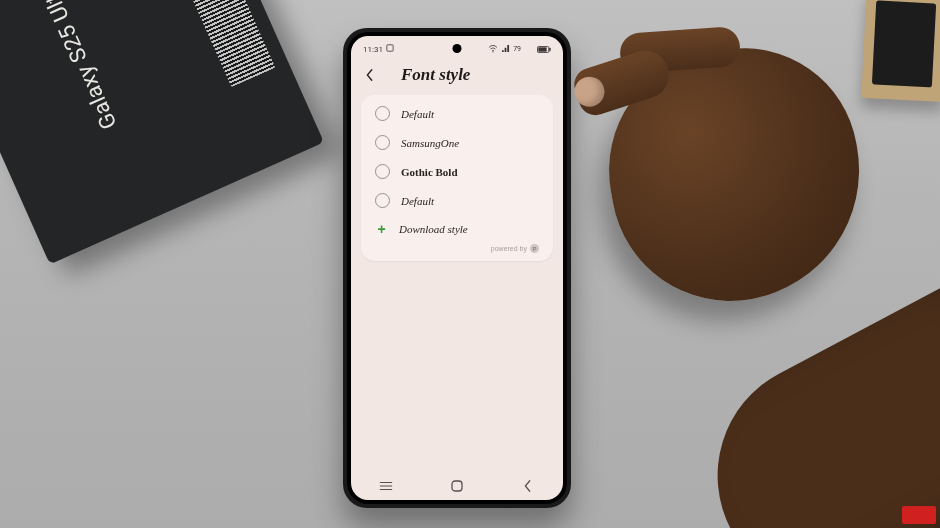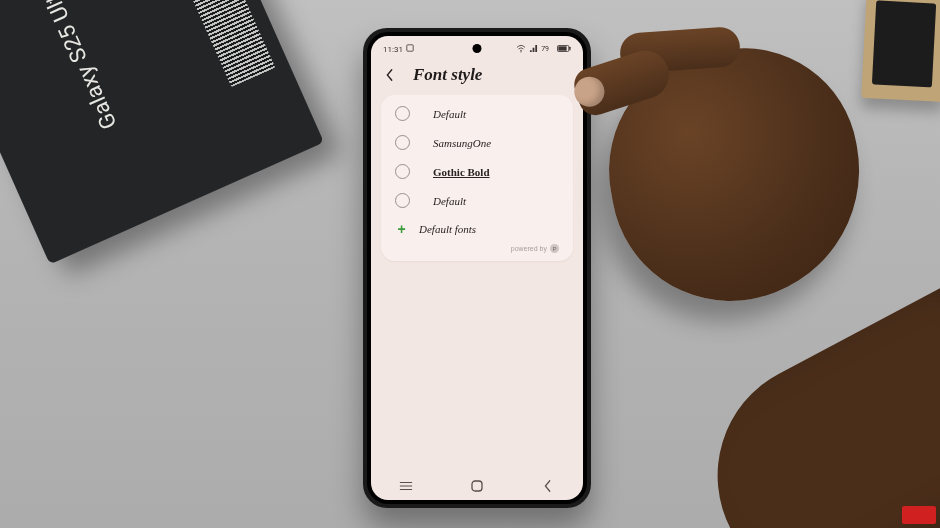--- a/index.html
+++ b/index.html
@@ -133,21 +133,21 @@
     position:absolute;
     right:4px;
     bottom:4px;
     width:34px; height:18px;
     background:#d02020;
     border-radius:2px;
   }
   
   .phone {
     position: absolute;
-    left: 363px;
+    left: 343px;
     top: 28px;
     width: 228px;
     height: 480px;
     background: #1a1a1a;
     border-radius: 24px;
     box-shadow: 0 20px 30px rgba(0,0,0,.35);
     padding:4px;
     box-sizing: border-box;
   }
   .bezel {
@@ -181,21 +181,21 @@
     height: 20px;
     padding: 3px 12px 0;
     font-size: 8px;
     color: #3b3434;
   }
   .status-left, .status-right { display: flex; align-items: center; gap: 3px; }
   .status-right svg { display:block; }
   .header {
     display: flex;
     align-items: center;
-    gap: 16px;
+    gap: 24px;
     padding: 6px 12px 10px;
   }
   .back-chevron {
     width: 14px;
     height: 14px;
     display:flex;
     align-items:center;
     justify-content:center;
   }
   .title {
@@ -208,28 +208,28 @@
   .panel {
     margin: 0 10px;
     background: #f9f0ed;
     border-radius: 14px;
     padding: 4px 0 6px;
     box-shadow: 0 1px 2px rgba(0,0,0,.05);
   }
   .option {
     display: flex;
     align-items: center;
-    gap: 23px;
+    gap: 11px;
     padding: 7px 14px;
     font-size: 11px;
     color: #2a2323;
     font-family: 'Brush Script MT', 'Comic Sans MS', cursive;
     font-style: italic;
   }
-  .option.bold-font { font-weight: 700; font-family: Georgia, serif; font-style: normal; text-decoration: underline; }
+  .option.bold-font { font-weight: 700; font-family: Georgia, serif; font-style: normal; }
   .radio {
     width: 13px;
     height: 13px;
     border: 1.5px solid #9b8e8b;
     border-radius: 50%;
     flex-shrink: 0;
     position: relative;
   }
   .radio.checked {
     border-color: #2a4bd7;
@@ -330,21 +330,21 @@
             <svg width="10" height="8" viewBox="0 0 12 10">
                 <path d="M1 3 Q6 -2 11 3 M3 5 Q6 2 9 5 M5 7 Q6 6 7 7" stroke="#3b3434" stroke-width="1" fill="none"></path>
                 <circle cx="6" cy="8.5" r="0.8" fill="#3b3434"></circle>
               </svg>
           </span>
           <span>
             <svg width="9" height="8" viewBox="0 0 10 9">
                 <path d="M1 8h2V6H1zM4 8h2V3H4zM7 8h2V0H7z" fill="#3b3434"></path>
               </svg>
           </span>
-          <span style="display:flex;align-items:flex-start;gap:8px">
+          <span style="display:flex;align-items:center;gap:16px">
             <span style="font-size:7px">79</span>
             <svg width="14" height="7" viewBox="0 0 16 8">
                 <rect x="0.5" y="0.5" width="13" height="7" rx="1.5" fill="none" stroke="#3b3434"></rect>
                 <rect x="1.5" y="1.5" width="9.5" height="5" fill="#3b3434"></rect>
                 <rect x="14" y="2" width="1.5" height="4" rx="0.7" fill="#3b3434"></rect>
               </svg>
           </span>
         </div>
       </div>
 
@@ -369,21 +369,21 @@
         <div class="option bold-font">
           <span class="radio"></span>
           <span>Gothic Bold</span>
         </div>
         <div class="option">
           <span class="radio"></span>
           <span>Default</span>
         </div>
         <div class="download-row">
           <span class="plus-icon">+</span>
-          <span>Default fonts</span>
+          <span>Download style</span>
         </div>
         <div class="powered">
           <span>powered by</span>
           <span class="powered-dot">P</span>
         </div>
       </div>
 
       <div class="navbar">
         <div class="nav-btn">
           <svg width="14" height="12" viewBox="0 0 16 12">

